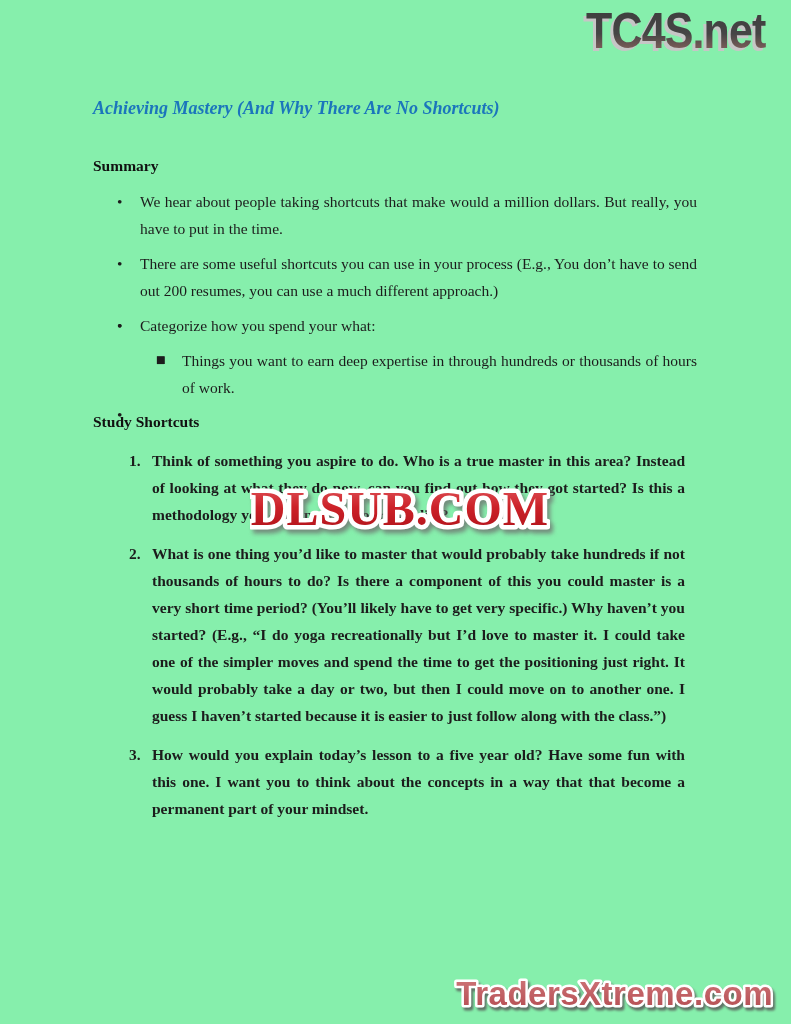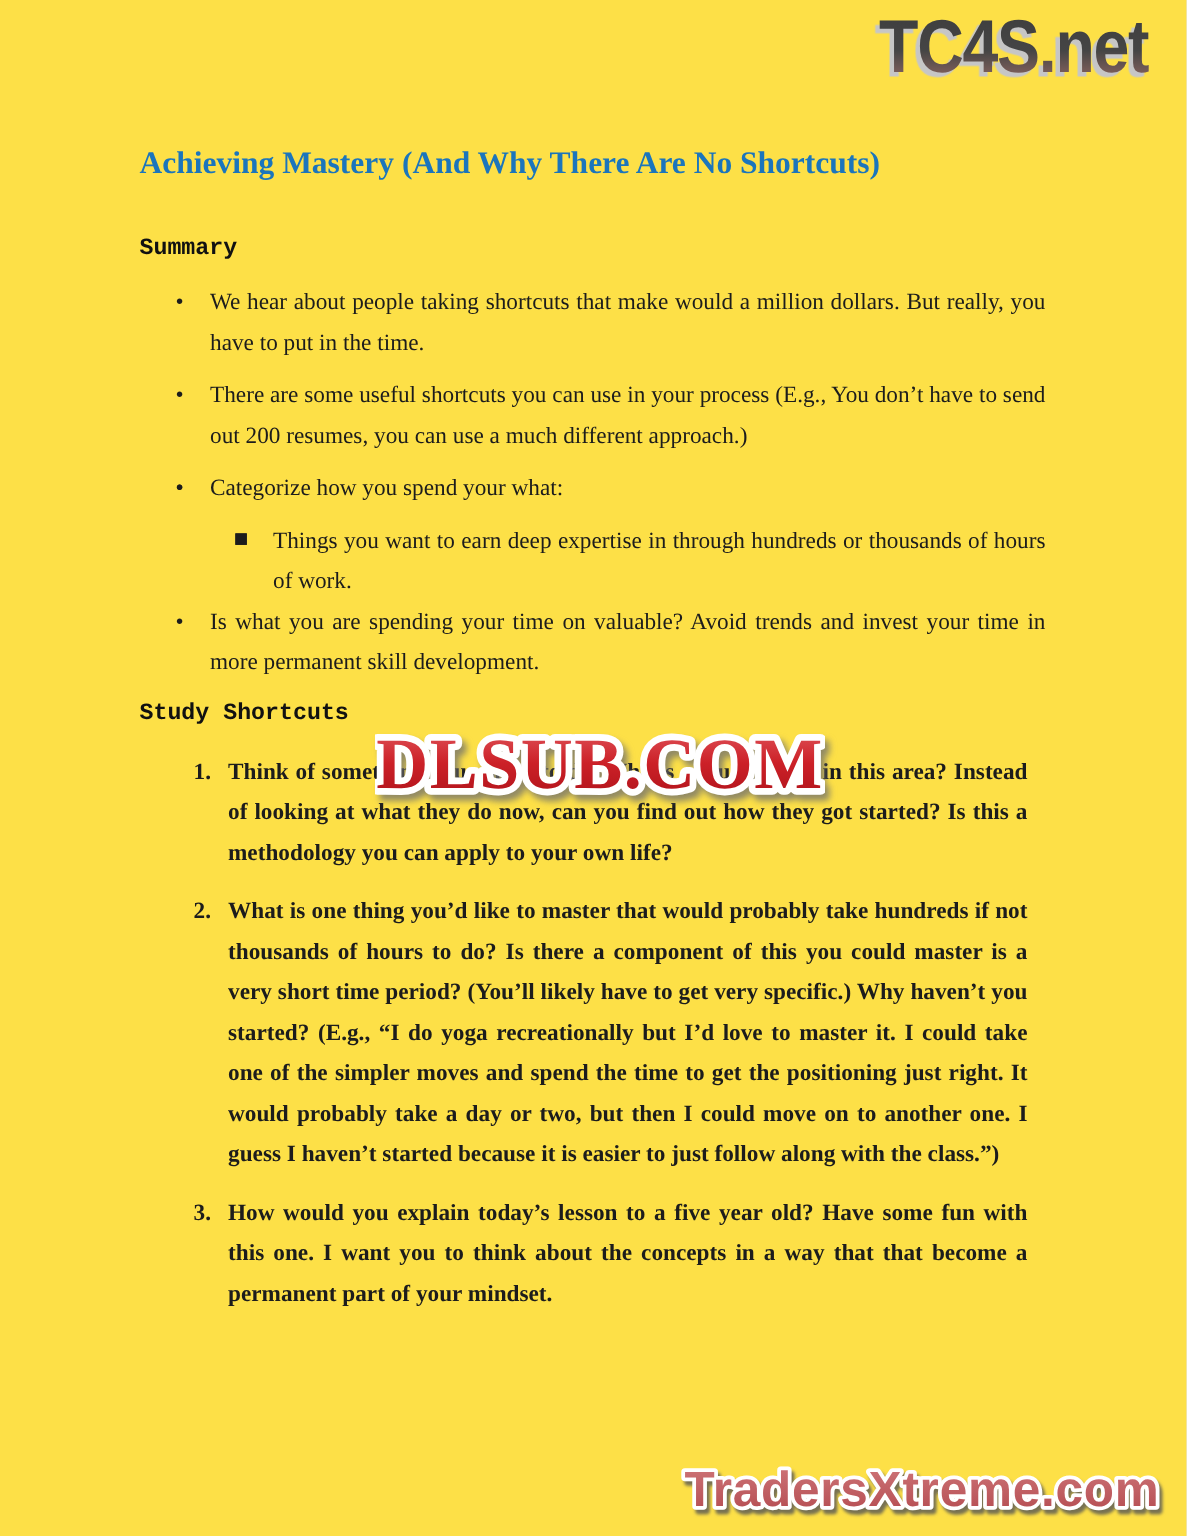--- a/index.html
+++ b/index.html
@@ -1,44 +1,44 @@
 <!DOCTYPE html>
 <html><head>
 <meta charset="utf-8">
 <style>
   html,body { margin:0; padding:0; background:#e8e8e8; }
   .page {
     position:relative;
     width:791px; height:1024px;
     margin:0 auto;
-    background:#fde047;
+    background:#86efac;
     font-family:"Liberation Serif","DejaVu Serif",serif;
     color:#1c1c1c;
     overflow:hidden;
   }
   
   .tc4s { position:absolute; top:4px; right:2px; }
   .tc4s svg { filter:drop-shadow(-3px 3px 0 #c6c6c6); }
   .tc4s text {
     font-family:"Liberation Sans","DejaVu Sans",sans-serif;
     font-weight:bold; font-size:50px; letter-spacing:-1px;
   }
   
   .content {
     position:absolute; left:93px; top:0; width:604px;
     font-size:15.5px; line-height:27px;
   }
   h1.title {
     margin:95px 0 0 0;
-    font-size:21px; line-height:26px;
-    font-weight:bold; color:#1b75bc;
+    font-size:18px; line-height:26px;
+    font-weight:bold; color:#1b75bc;font-style:italic;
   }
   h2.head {
     margin:31px 0 0 0;
-    font-size:15.5px; line-height:27px; font-weight:bold; color:#111;font-family:Liberation Mono, monospace;
+    font-size:15.5px; line-height:27px; font-weight:bold; color:#111;
   }
   h2.head.study { margin-top:7px; }
   .blist { margin-top:9px; }
   .bullet, .sub, .qitem {
     position:relative; text-align:justify; text-justify:inter-word;
   }
   .bullet { padding-left:47px; margin:0 0 8px 0; }
   .bullet > .marker {
     position:absolute; left:24px; top:0; text-align:left;
   }
@@ -118,21 +118,20 @@
       </div>
       <div class="sub">
         <span class="marker">■</span>
       </div>
       <div class="sub">
         <span class="marker">■</span>
         <span>Things you want to earn deep expertise in through hundreds or thousands of hours of work.</span>
       </div>
       <div class="bullet closing">
         <span class="marker">•</span>
-        <span>Is what you are spending your time on valuable? Avoid trends and invest your time in more permanent skill development.</span>
       </div>
     </div>
 
     <h2 class="head study">Study Shortcuts</h2>
 
     <ol class="qlist">
       <li class="qitem">
         <span>Think of something you aspire to do. Who is a true master in this area? Instead of looking at what they do now, can you find out how they got started? Is this a methodology you can apply to your own life?</span>
       </li>
       <li class="qitem">

